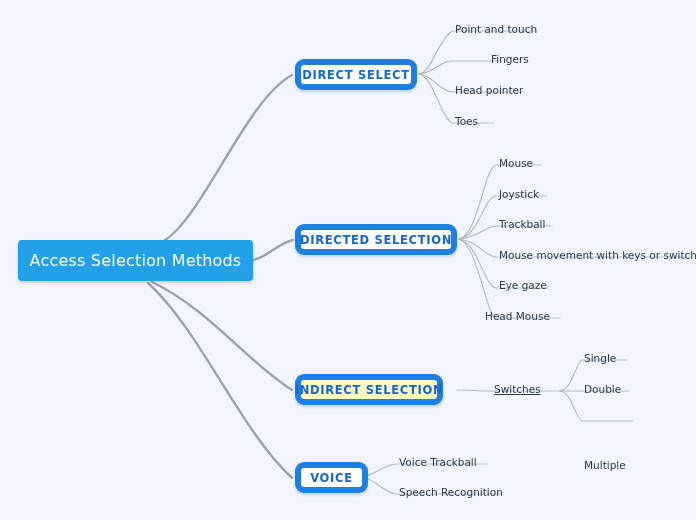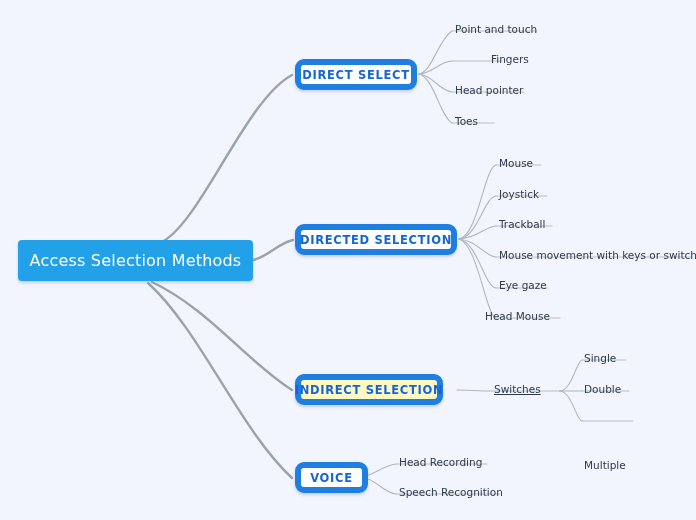--- a/index.html
+++ b/index.html
@@ -140,17 +140,17 @@
       <div class="node node-branch" style="left: 295px; top: 374px; width: 148px; height: 31px; background: #fef9c3; border-color: rgb(31, 127, 224); color: rgb(21, 101, 216);">
         <span>INDIRECT SELECTION</span>
       </div>
       <div class="leaf-label" style="left: 494px; top: 384px; color: rgb(46, 59, 78); text-decoration: underline;">Switches</div>
       <div class="leaf-label sub" style="left: 584px; top: 353px; color: rgb(46, 59, 78);">Single</div>
       <div class="leaf-label sub" style="left: 584px; top: 384px; color: rgb(46, 59, 78);">Double</div>
       <div class="leaf-label sub" style="left: 584px; top: 414px; color: rgb(46, 59, 78); margin-top: 46px;">Multiple</div>
       <div class="node node-branch" style="left: 295px; top: 462px; width: 73px; height: 31px; background: rgb(255, 255, 255); border-color: rgb(31, 127, 224); color: rgb(21, 101, 216);">
         <span>VOICE</span>
       </div>
-      <div class="leaf-label" style="left: 399px; top: 457px; color: rgb(46, 59, 78);">Head Recording</div>
+      <div class="leaf-label" style="left: 399px; top: 457px; color: rgb(46, 59, 78);">Voice Trackball</div>
       <div class="leaf-label" style="left: 399px; top: 487px; color: rgb(46, 59, 78);">Speech Recognition</div>
     </div>
 
 </div>
 
 </body></html>

